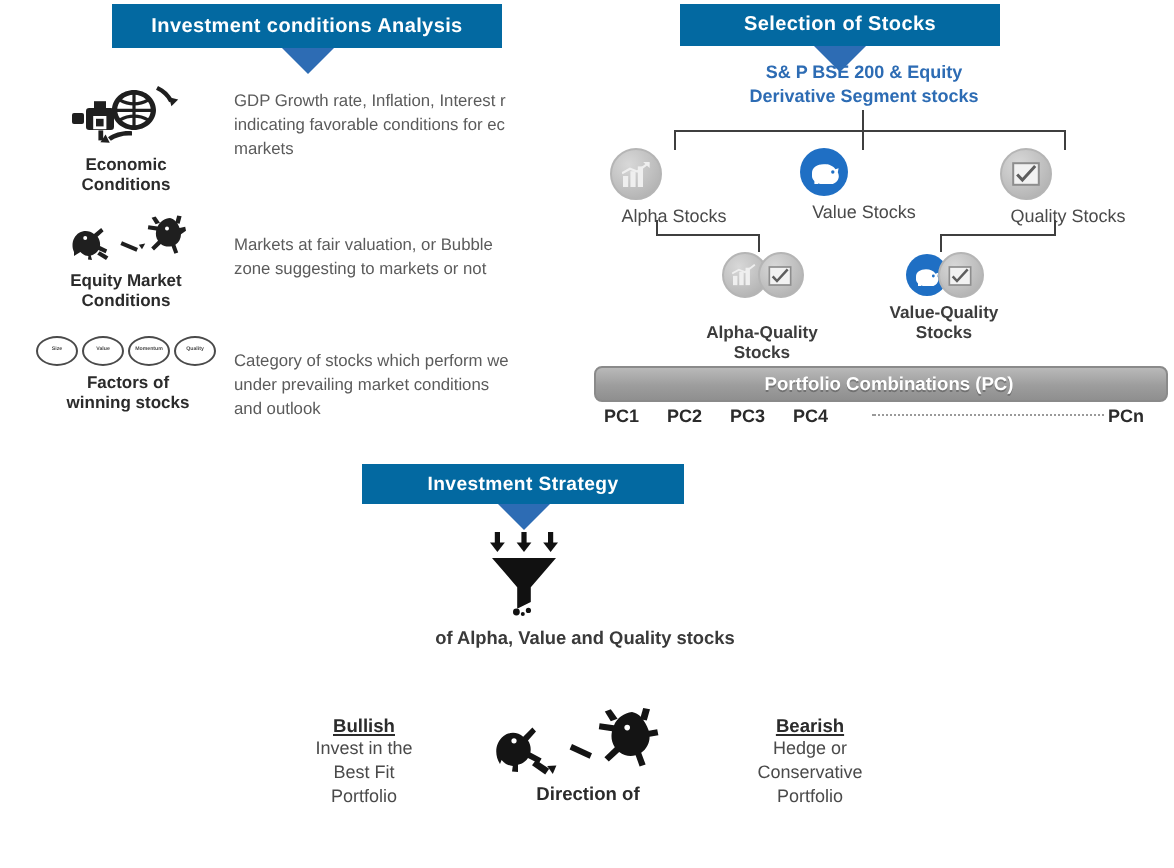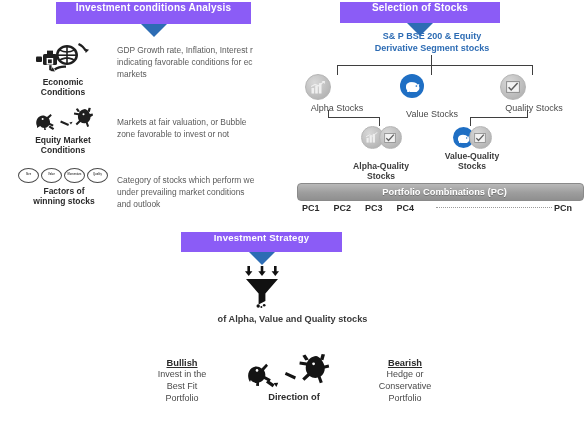--- a/index.html
+++ b/index.html
@@ -9,24 +9,24 @@
     font-family:"Liberation Sans","DejaVu Sans",sans-serif;
     overflow:hidden;
     position:relative;
     color:#3a3a3a;
   }
   .stage{position:absolute;inset:0;width:587px;height:434px;}
   .abs{position:absolute;}
 
   
   .banner{
-    background:#8b5cf6;
+    background:#0369a1;
     color:#ffffff;
     font-weight:bold;
-    display:flex;justify-content:center;
+    display:flex;align-items:center;justify-content:center;
     letter-spacing:.2px;
     box-sizing:border-box;
   }
   .banner .btxt{display:block;}
   .notch{
     position:absolute;left:50%;top:100%;
     transform:translateX(-50%);
     width:0;height:0;
     border-left:13px solid transparent;
     border-right:13px solid transparent;
@@ -148,21 +148,21 @@
         <path d="M28 14.6l8 3.4-.8 1.9-8-3.4z"></path>
         <path d="M36.4 16.4l3.2-.6-1.6 2.8z"></path>
       </g>
     </svg>
     <div class="ico-cap">
       <div>Equity Market</div>
       <div>Conditions</div>
     </div>
   </div>
   <div class="abs desc" style="left:117px;top:116px;width:178px;">Markets at fair valuation, or Bubble
-zone favorable to invest or not</div>
+zone suggesting to markets or not</div>
 
   <div class="abs row-ico" style="left:16px;top:168px;width:96px;">
     <div style="display:flex;justify-content:center;align-items:center;">
       <span class="factor-oval">Size</span>
       <span class="factor-oval">Value</span>
       <span class="factor-oval">Momentum</span>
       <span class="factor-oval">Quality</span>
     </div>
     <div class="ico-cap" style="margin-top:4px;">
       <div>Factors of</div>
@@ -205,21 +205,21 @@
   <div class="abs" style="left:400px;top:74px;width:64px;">
     <div class="cir cir-blue" style="width:24px;height:24px;margin:0 auto;">
       <svg width="16" height="12" viewBox="0 0 16 12">
         <path d="M2 6.4c0-2.6 2.6-4.4 6-4.4 2.5 0 4.7 1 5.7 2.6l1.6-.5-.4 2c.3.6.5 1.3.5 2 0 2.6-2.6 4.4-6 4.4S2 10.7 2 8.1z" fill="#ffffff"></path>
         <rect x="3.2" y="9.6" width="1.9" height="2.6" fill="#ffffff"></rect>
         <rect x="10.6" y="9.6" width="1.9" height="2.6" fill="#ffffff"></rect>
         <circle cx="12.4" cy="6" r=".85" fill="#1f6fc4"></circle>
         <rect x="6" y="1.1" width="3.6" height="1" fill="#1f6fc4"></rect>
       </svg>
     </div>
-    <div class="node-cap" style="margin-top:11px;">Value Stocks</div>
+    <div class="node-cap" style="margin-top:3px;">Value Stocks</div>
   </div>
 
   <div class="abs" style="left:500px;top:74px;width:68px;">
     <div class="cir cir-gray" style="width:24px;height:24px;margin:0 auto;">
       <svg width="14" height="12" viewBox="0 0 14 12">
         <rect x="0.6" y="0.6" width="12.8" height="10.8" fill="#f2f2f2" stroke="#8d8d8d" stroke-width="1"></rect>
         <path d="M2.6 6.2l2.6 2.8L11.6 2" stroke="#5e5e5e" stroke-width="1.5" fill="none"></path>
       </svg>
     </div>
     <div class="node-cap" style="margin-top:3px;">Quality Stocks</div>

